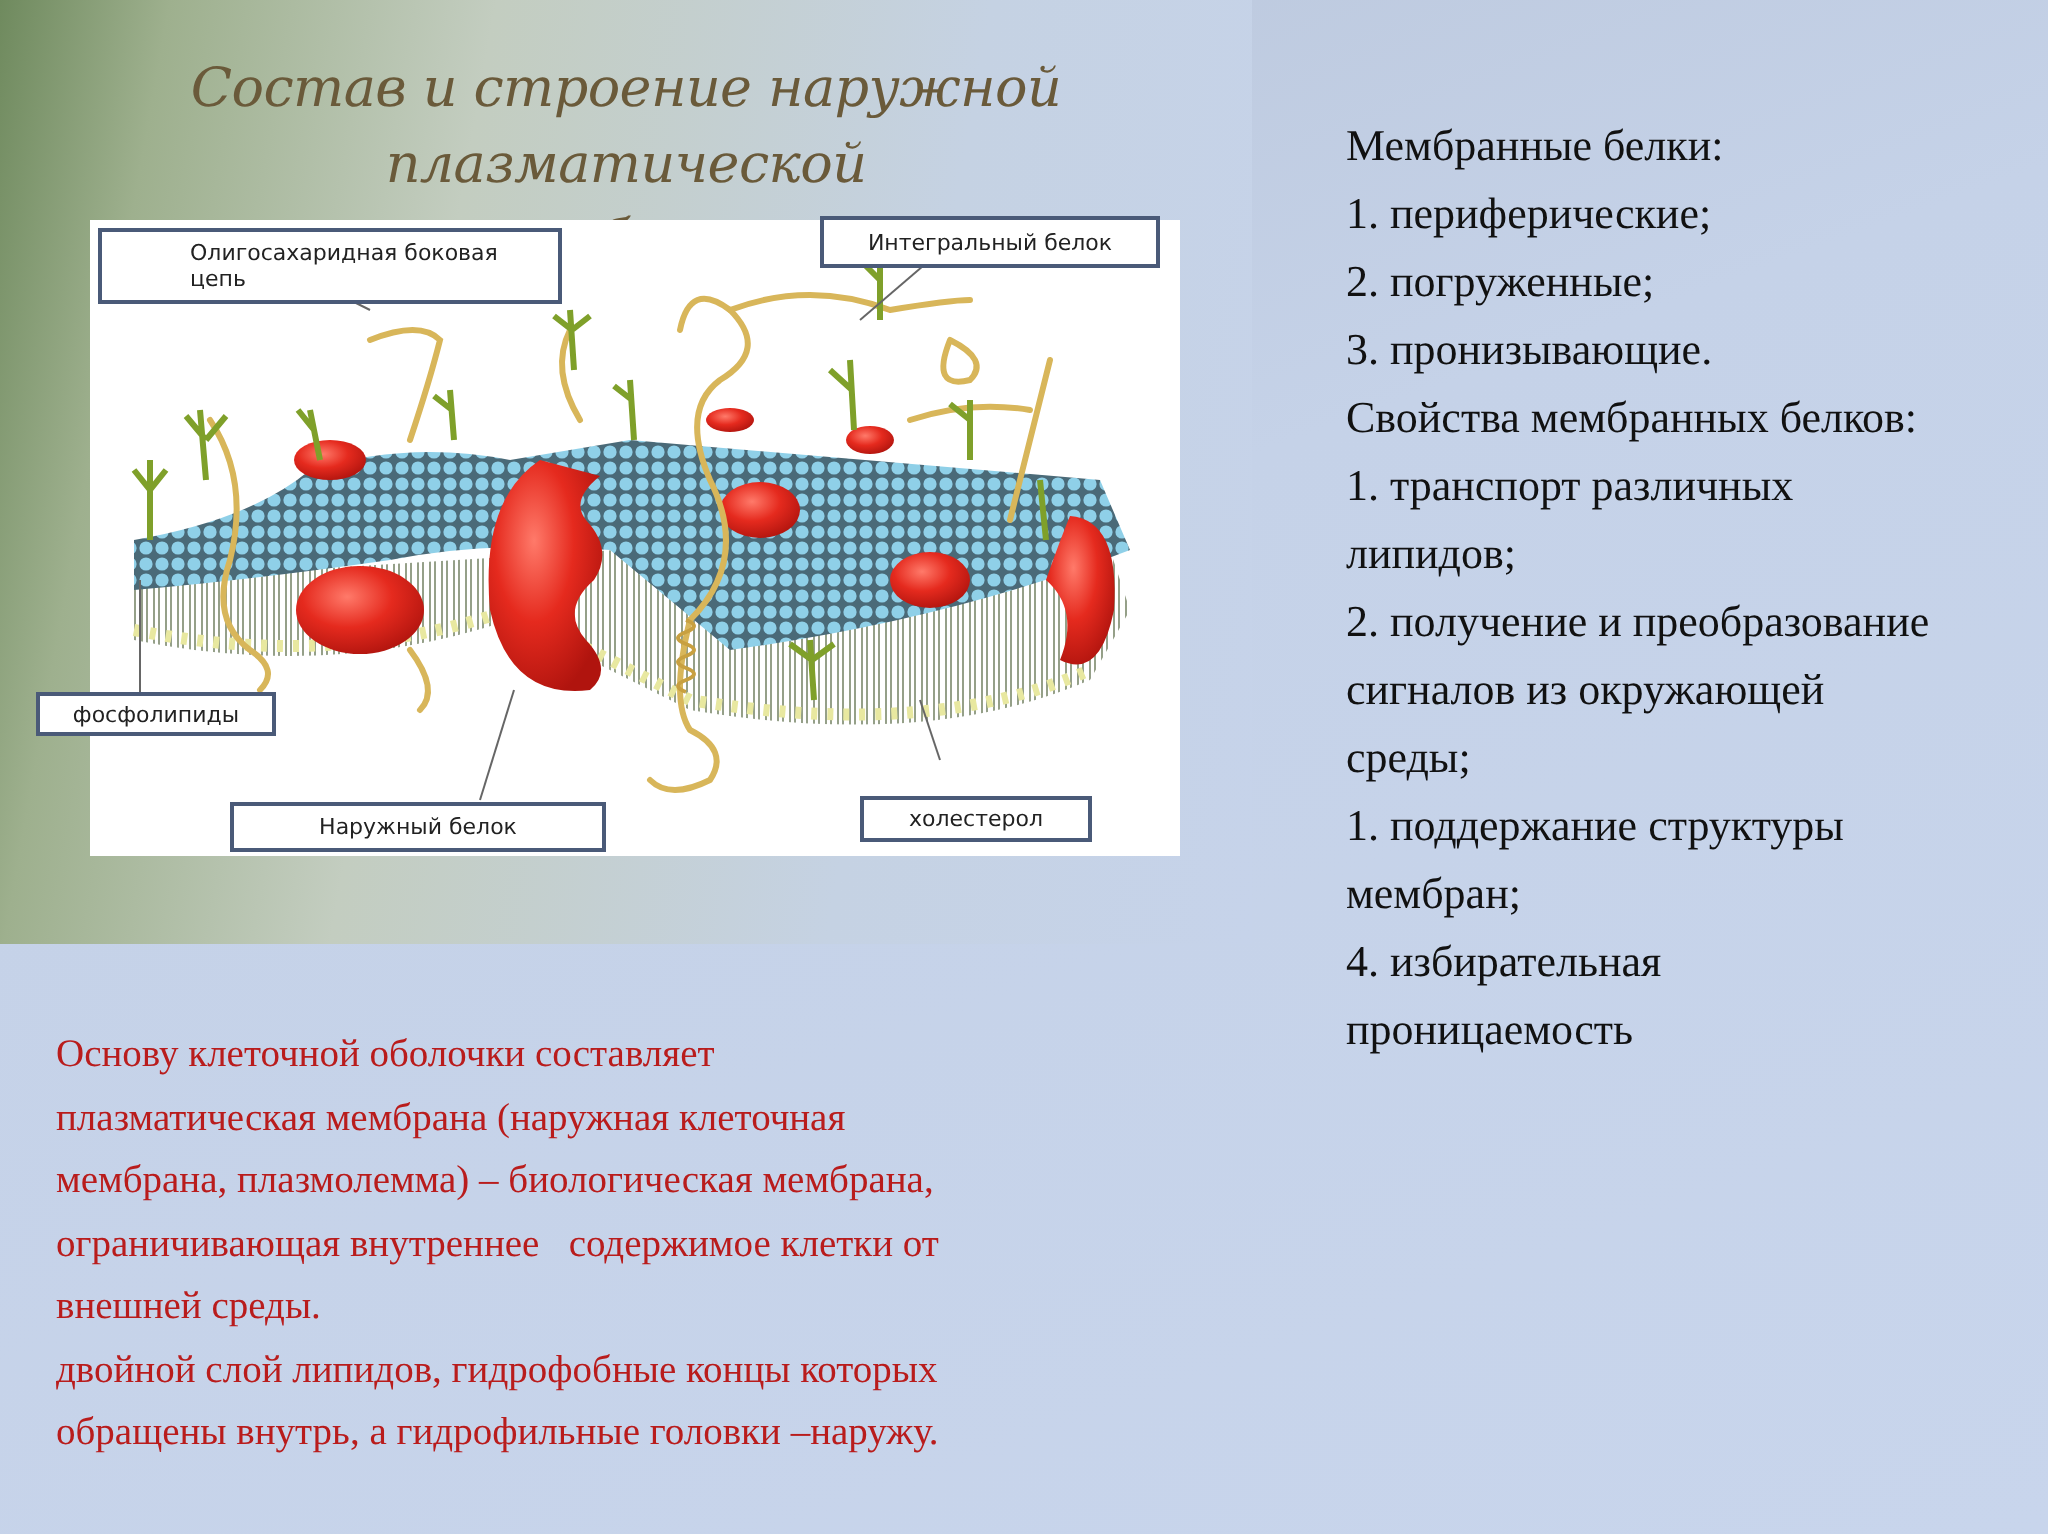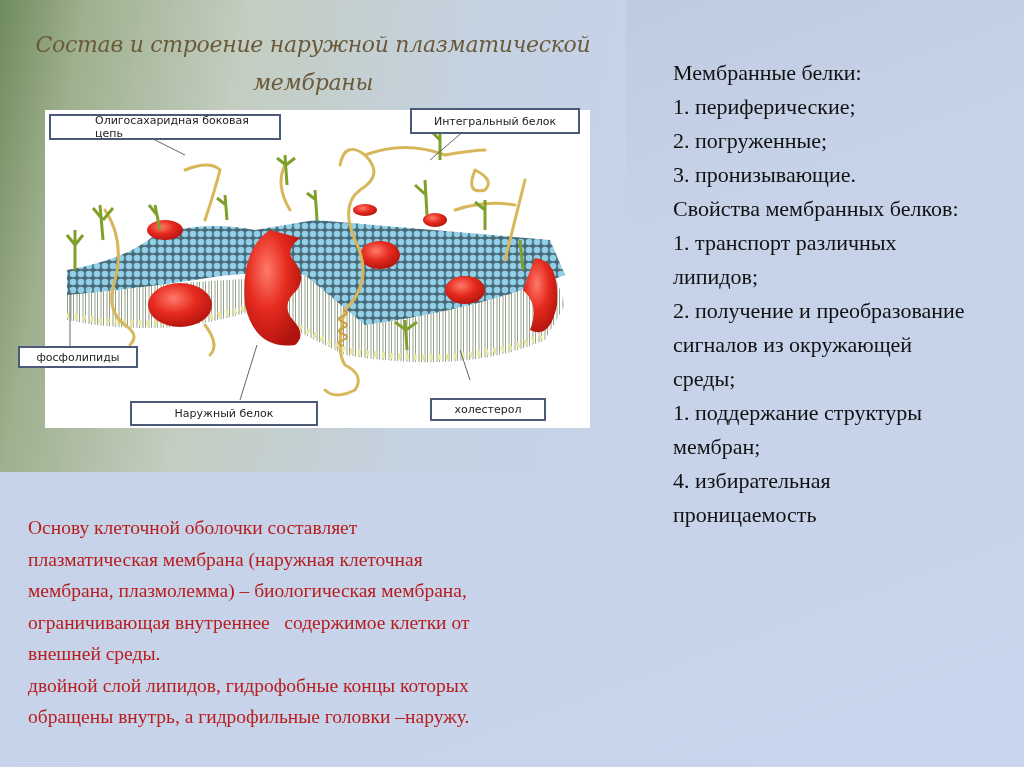--- a/index.html
+++ b/index.html
@@ -10,21 +10,21 @@
     }
     .slide { position: absolute; inset: 0; }
     
     .img-panel {
       position: absolute; left: 0; top: 0; width: 626px; height: 472px;
       background: linear-gradient(100deg, #6f8a5e 0%, #9eb08e 12%, #c3cdc0 35%, #c5d2e3 70%, #c6d3ea 100%);
     }
     .img-title {
       position: absolute; left: 0; top: 26px; width: 626px; text-align: center;
       color: #6a5a3a; font-family: "DejaVu Serif", serif; font-style: italic;
-      font-size: 22px; line-height: 38px; letter-spacing: -0.3px;
+      font-size: 27px; line-height: 38px; letter-spacing: -0.3px;
     }
     .diagram {
       position: absolute; left: 45px; top: 110px; width: 545px; height: 318px;
       background: #ffffff;
     }
     .diagram svg { position: absolute; left: 0; top: 0; }
     .label-box {
       position: absolute; background: #fff; border: 2px solid #4a5a78;
       font-family: "DejaVu Sans", sans-serif; font-size: 11px; color: #222;
       display: flex; align-items: center; justify-content: center;
@@ -116,24 +116,24 @@
 
         <g stroke="#666" stroke-width="1" fill="none">
           <line x1="100" y1="25" x2="140" y2="45"></line>
           <line x1="420" y1="20" x2="385" y2="50"></line>
           <line x1="25" y1="180" x2="25" y2="240"></line>
           <line x1="195" y1="290" x2="212" y2="235"></line>
           <line x1="425" y1="270" x2="415" y2="240"></line>
         </g>
       </svg>
 
-      <div class="label-box" style="left:4px; top:4px; width:232px; height:26px;padding-left:44px;">Олигосахаридная боковая цепь</div>
+      <div class="label-box" style="left:4px; top:4px; width:232px; height:38px;padding-left:44px;">Олигосахаридная боковая цепь</div>
       <div class="label-box" style="left:365px; top:-2px; width:170px; height:26px;">Интегральный белок</div>
       <div class="label-box" style="left:-27px; top:236px; width:120px; height:22px;">фосфолипиды</div>
-      <div class="label-box" style="left:85px; top:291px; width:188px; height:25px;">Наружный белок</div>
+      <div class="label-box" style="left:70px; top:291px; width:188px; height:25px;">Наружный белок</div>
       <div class="label-box" style="left:385px; top:288px; width:116px; height:23px;">холестерол</div>
     </div>
   </div>
 
   <div class="right-text">
     <div>Мембранные белки:</div>
     <div>1. периферические;</div>
     <div>2. погруженные;</div>
     <div>3. пронизывающие.</div>
     <div>Свойства мембранных белков:</div>

